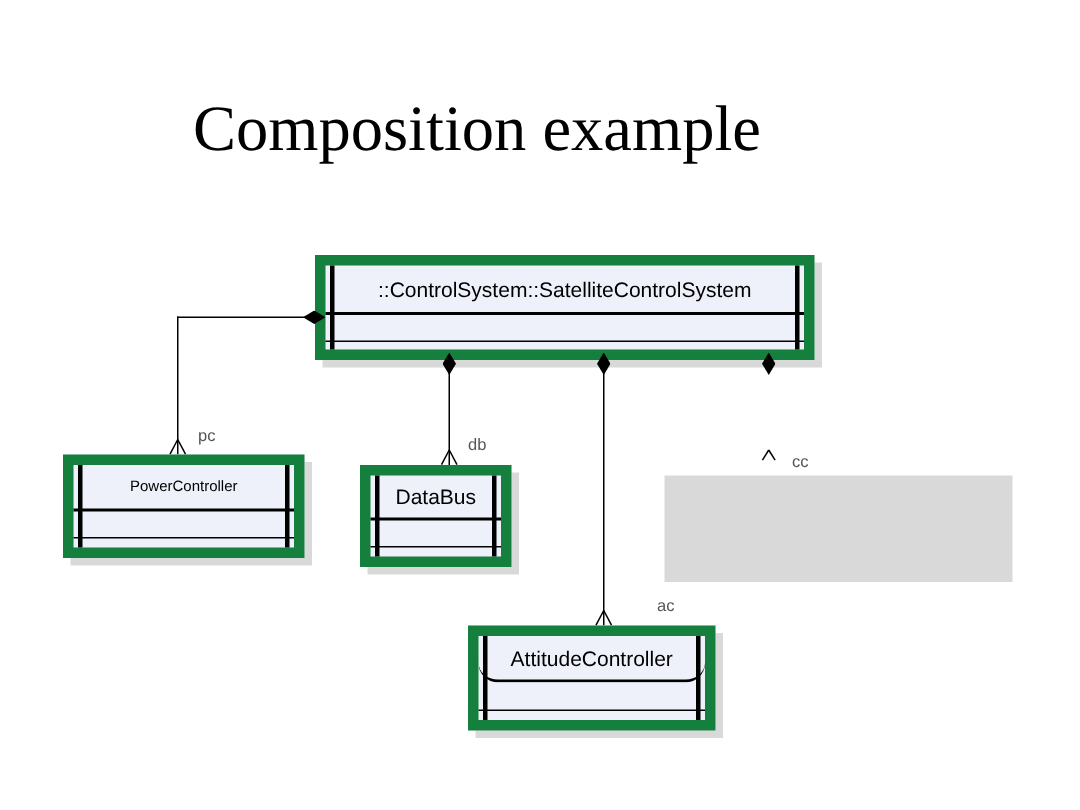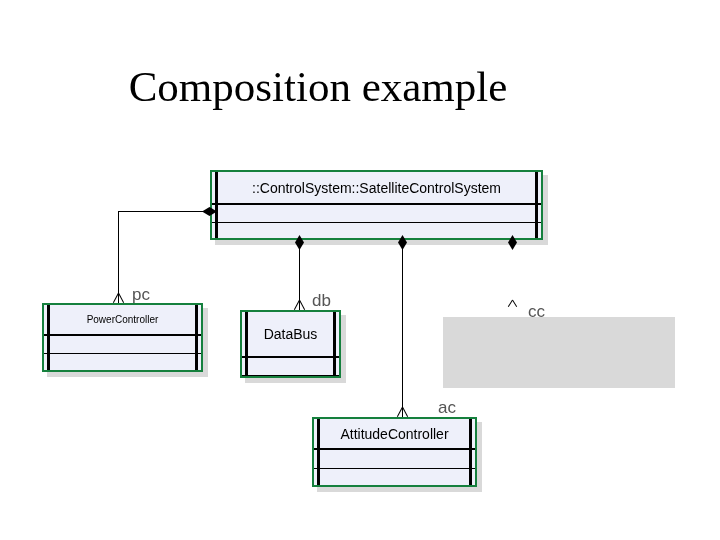--- a/index.html
+++ b/index.html
@@ -29,21 +29,21 @@
     line-height: 50px;
     color: #000000;
     white-space: nowrap;
   }
 
   
   .uml-class {
     position: absolute;
     box-sizing: border-box;
     background: #eef0fa;
-    border: 2px solid #15803d;
+    border: 7px solid #15803d;
     color: #000000;
   }
   
   .uml-shadow {
     position: absolute;
     background: #d9d9d9;
     z-index: 0;
   }
   .uml-class { z-index: 2; }
 
@@ -157,21 +157,21 @@
   .arrow-chevron::after {
     left: 4px;
     transform-origin: top center;
     transform: rotate(-32deg);
   }
 
   
   .role-label {
     position: absolute;
     font-family: "Liberation Sans", sans-serif;
-    font-size: 17px;
+    font-size: 11px;
     color: #555555;
     white-space: nowrap;
     z-index: 3;
   }
 </style>
 </head>
 <body>
 
 <div id="slide">
 
@@ -219,33 +219,33 @@
       <span class="class-name" style="font-size:10px;text-align:right;">PowerController</span>
     </div>
     <div class="compartment attrs" style="height:18px;"></div>
     <div class="compartment ops" style="height:17px;"></div>
   </div>
 
   <div class="uml-shadow" style="left:245px; top:315px; width:101px; height:68px;"></div>
   <div class="uml-class" style="left:240px; top:310px; width:101px; height:68px;">
     <div class="rail-l"></div>
     <div class="rail-r"></div>
-    <div class="compartment name" style="height:46px;text-align:right;">
+    <div class="compartment name" style="height:30px;text-align:right;">
       <span class="class-name" style="font-size:14px;">DataBus</span>
     </div>
     <div class="compartment attrs" style="height:18px;"></div>
     <div class="compartment ops" style="height:18px;"></div>
   </div>
 
   <div class="uml-shadow" style="left:443px; top:317px; width:232px; height:71px;"></div>
 
   <div class="uml-shadow" style="left:317px; top:422px; width:165px; height:70px;"></div>
   <div class="uml-class" style="left:312px; top:417px; width:165px; height:70px;">
     <div class="rail-l"></div>
     <div class="rail-r"></div>
-    <div class="compartment name" style="height:31px;">
+    <div class="compartment name" style="height:31px;border-radius:13px;">
       <span class="class-name" style="font-size:14px;">AttitudeController</span>
     </div>
     <div class="compartment attrs" style="height:19px;"></div>
     <div class="compartment ops" style="height:18px;"></div>
   </div>
 
 </div>
 
 </body></html>

